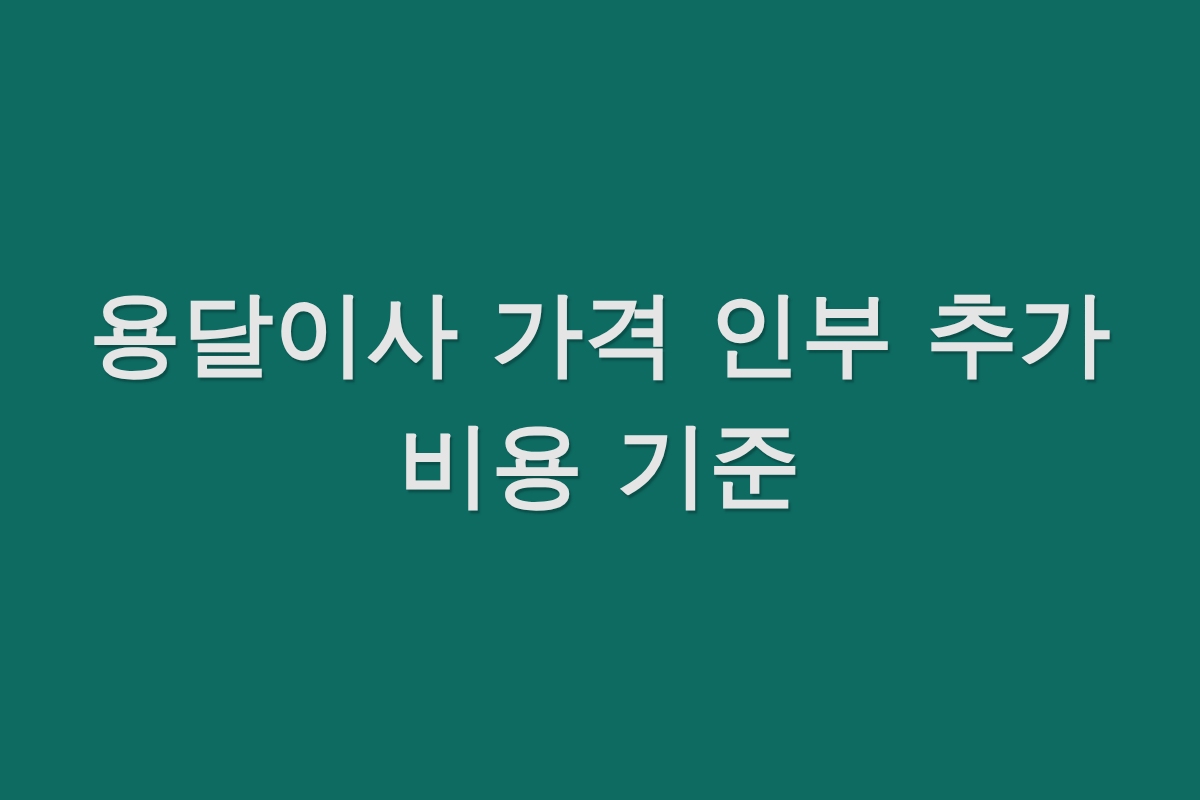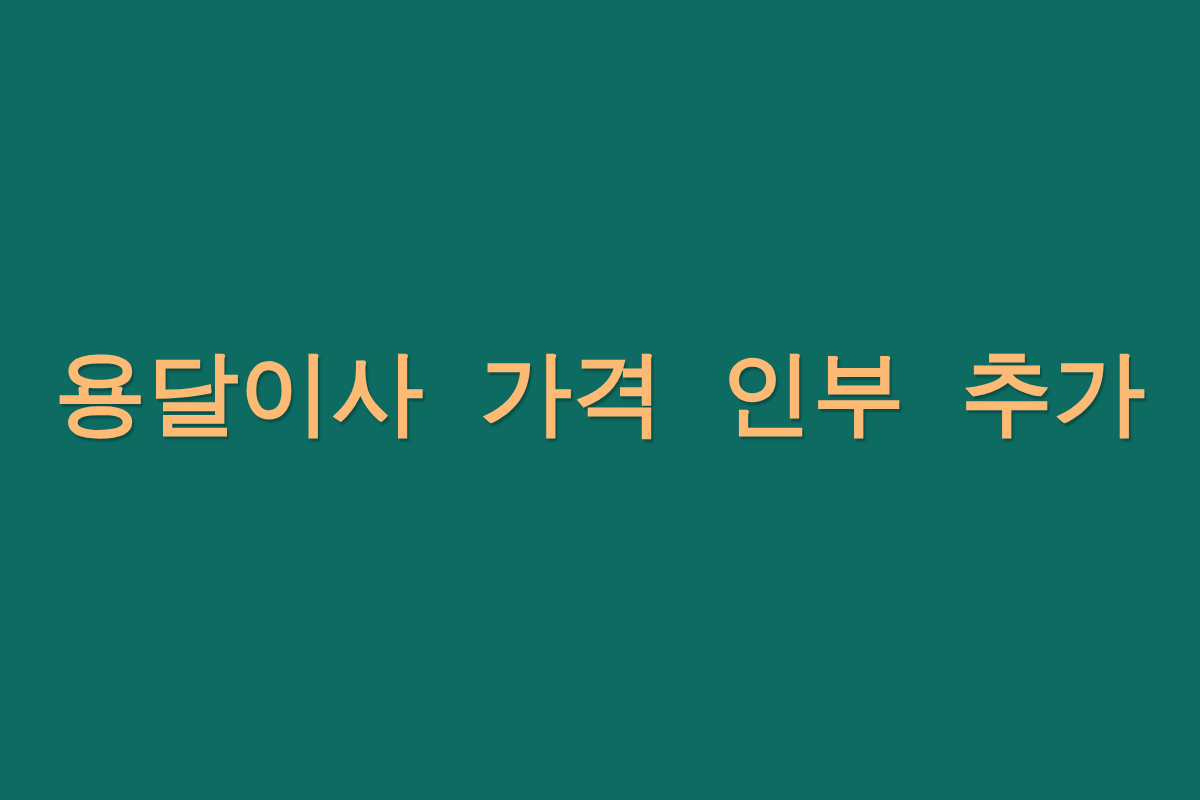--- a/index.html
+++ b/index.html
@@ -44,17 +44,18 @@
   .headline .line {
     display: block;
     white-space: nowrap;
   }
 </style>
 </head>
 <body>
 
 <div class="banner" style="background: rgb(14, 107, 98);">
 
-  <h1 class="headline" style="color: #fdba74; text-shadow: rgba(6, 58, 52, 0.55) 2px 3px 2px; font-family: Liberation Mono, monospace;">
+  <h1 class="headline" style="color: #e5e5e5; text-shadow: rgba(6, 58, 52, 0.55) 2px 3px 2px;">
     <span class="line">용달이사 가격 인부 추가</span>
+    <span class="line">비용 기준</span>
   </h1>
 
 </div>
 
 </body></html>

